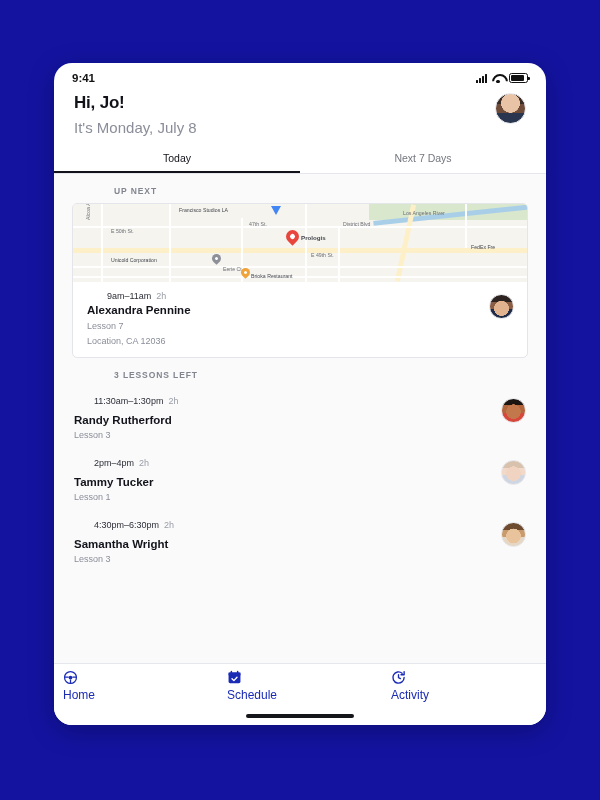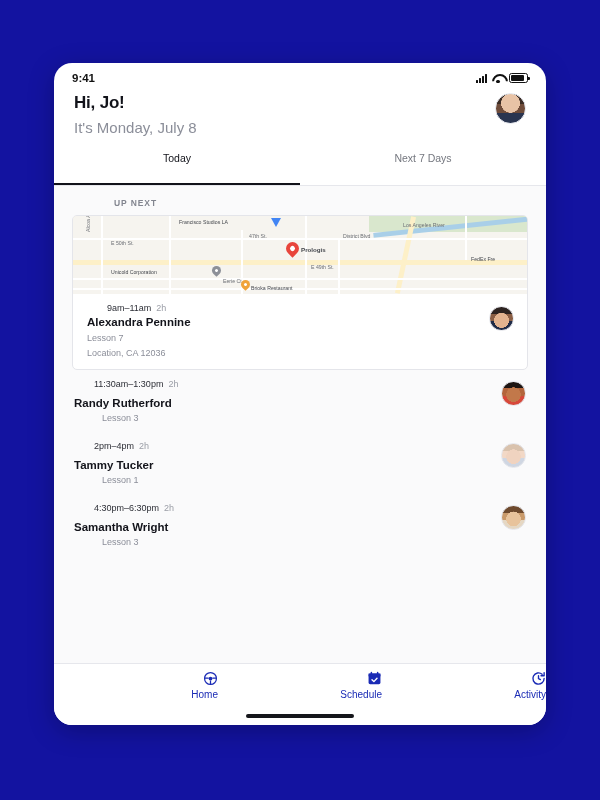--- a/index.html
+++ b/index.html
@@ -85,21 +85,21 @@
   }
 
   
   .tabs {
     display: flex;
     margin-top: 10px;
     border-bottom: 1px solid #e6e7ec;
     font-size: 10.5px;
   }
   .tab {
-    flex: 1; text-align: center; padding: 6px 0 19px 0;
+    flex: 1; text-align: center; padding: 6px 0 7px 0;
     color: #74777f; cursor: pointer;
   }
   .tab.active { color: #12131a; border-bottom: 2px solid #12131a; }
 
   
   .body { flex: 1; background: #fafafb; overflow: hidden; }
   .section-title {
     font-size: 8.5px; letter-spacing: .9px; color: #82858f;
     padding: 12px 20px 7px 20px; font-weight: bold; margin-left: 40px;
   }
@@ -164,21 +164,21 @@
   }
 
   
   .lessons { padding: 0 20px; }
   .lesson-row {
     position: relative;
     padding: 9px 0 9px 0;
     min-height: 50px;
   }
   .lesson-row .lesson-name { margin-top: 8px; }
-  .lesson-row .lesson-sub { margin-top: 4px; margin-left: 28px; }
+  .lesson-row .lesson-sub { margin-top: 4px; }
   .row-avatar {
     position: absolute; right: 0; top: 11px;
     width: 25px; height: 25px; border-radius: 50%;
     border: 1.5px solid #e5e6eb; overflow: hidden;
   }
 
   
   .f1 { background: radial-gradient(circle at 50% 58%, #e2b38f 0 42%, transparent 43%),
         linear-gradient(#2d2320 0 30%, #8a5e44 30% 62%, #1f2b47 62% 100%); }
   .f2 { background: radial-gradient(circle at 50% 55%, #c2784a 0 42%, transparent 43%),
@@ -191,22 +191,22 @@
   
   .bottomnav {
     height: 44px;
     background: #fff;
     border-top: 1px solid #e6e7ec;
     display: flex;
     align-items: center;
   }
   .navitem {
     flex: 1; display: flex; flex-direction: column;
-    align-items: flex-end; gap: 3px;
-    font-size: 10px; color: #1a2bb5; margin-left: 9px;
+    align-items: flex-start; gap: 3px;
+    font-size: 12px; color: #1a2bb5; margin-left: 9px;
   }
   .navitem .lbl { color: #1a2bb5; }
   .navicon { width: 15px; height: 15px; }
   .homebar {
     height: 18px; background: #fff;
     display: flex; align-items: center; justify-content: center;
   }
   .homebar i {
     display:block; width: 108px; height: 4px;
     background: #15161b; border-radius: 3px;
@@ -291,20 +291,21 @@
           <div class="time-row">
             <span>9am–11am</span><span class="dur">2h</span>
           </div>
           <div class="lesson-name">Alexandra Pennine</div>
           <div class="lesson-sub">Lesson 7</div>
           <div class="lesson-sub">Location, CA 12036</div>
           <div class="card-avatar f1"></div>
         </div>
       </div>
 
+      <div class="section-title">3 LESSONS LEFT</div>
 
       <div class="lessons">
         <div class="lesson-row">
           <div class="time-row">
             <span>11:30am–1:30pm</span><span class="dur">2h</span>
           </div>
           <div class="lesson-name">Randy Rutherford</div>
           <div class="lesson-sub">Lesson 3</div>
           <div class="row-avatar f2"></div>
         </div>

